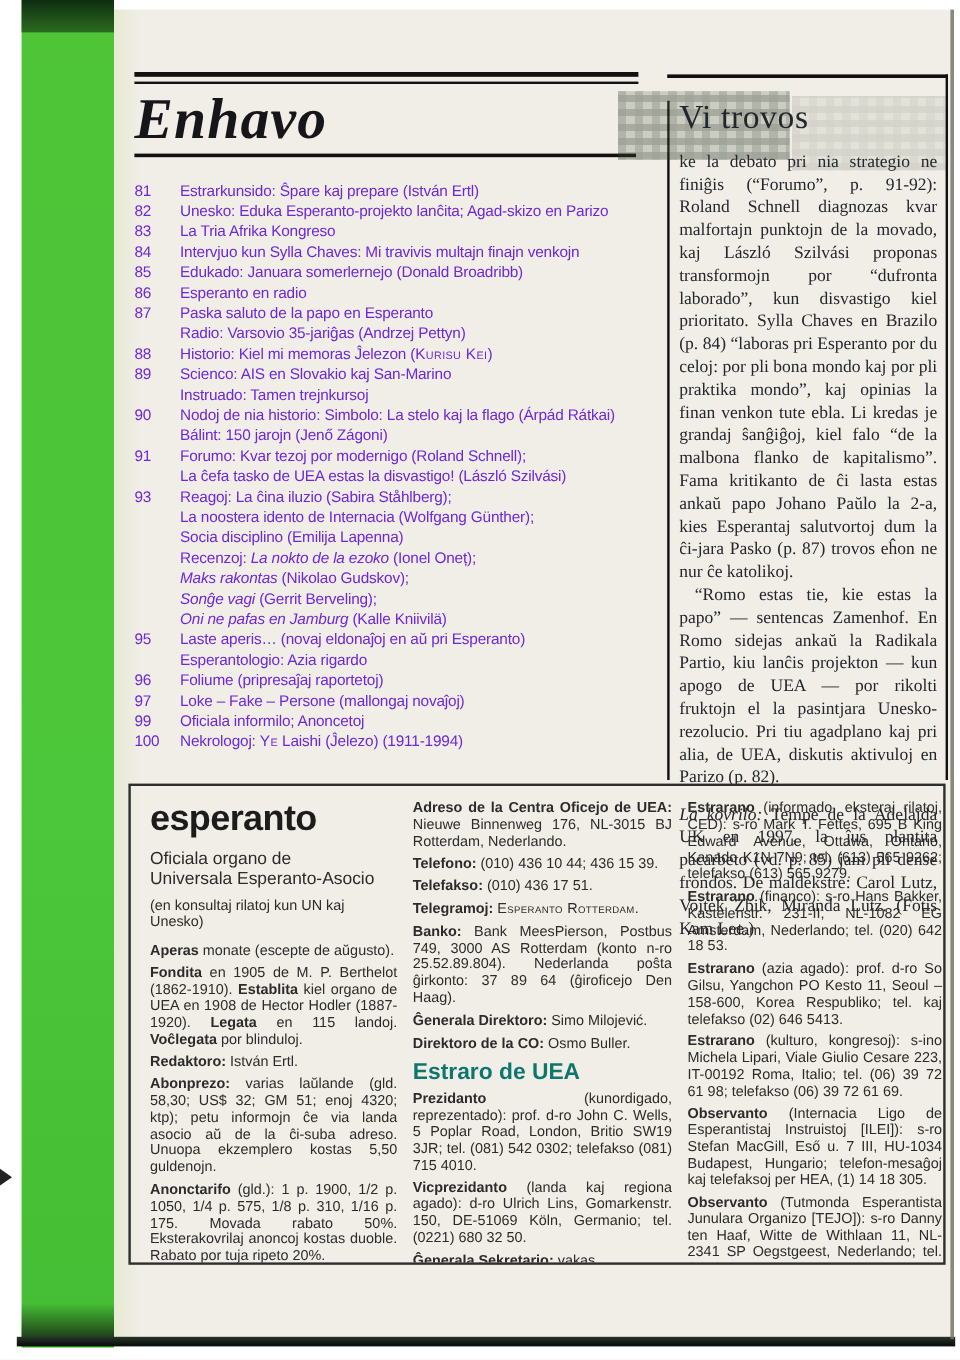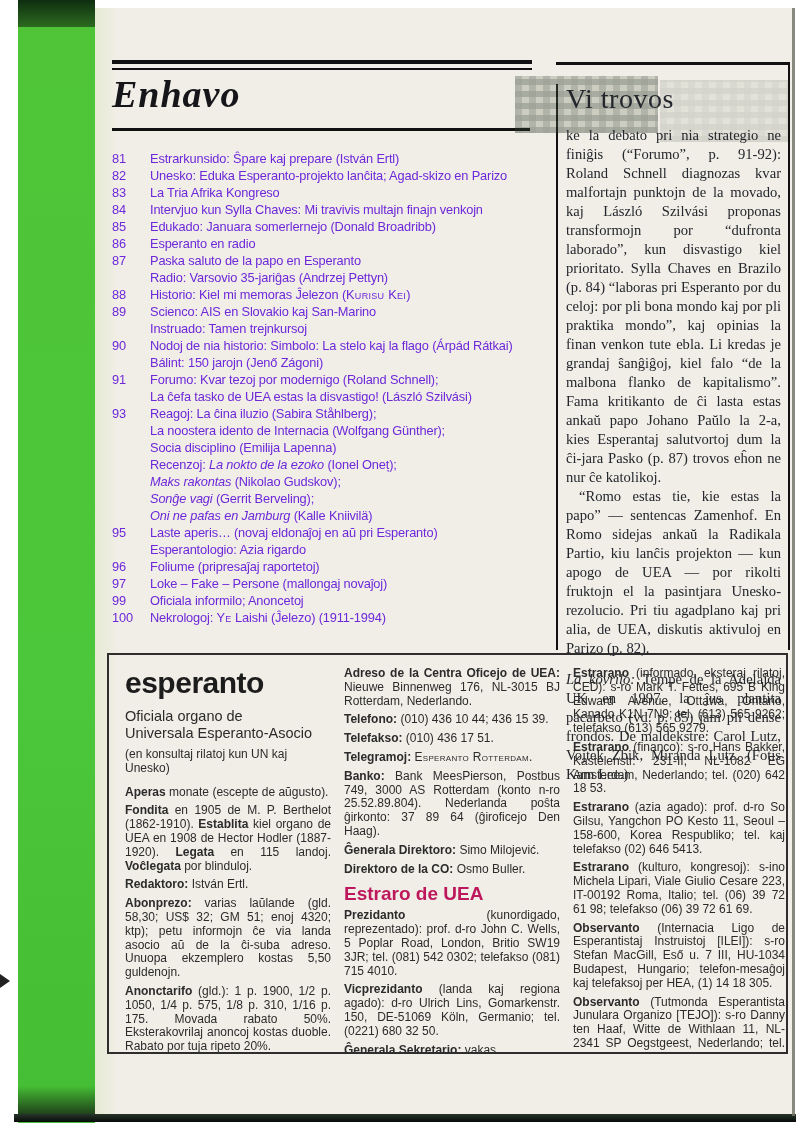--- a/index.html
+++ b/index.html
@@ -38,21 +38,21 @@
   #toc-rule-thick{left:112px;top:60px;width:420px;height:4px;}
   #toc-rule-thin{left:112px;top:68px;width:420px;height:1.5px;}
   #toc-underline{left:112px;top:128px;width:418px;height:2.5px;}
   #vt-rule-top{left:556px;top:62px;width:234px;height:3px;}
   #vt-rule-left{left:556px;top:84px;width:2px;height:566px;}
   #vt-rule-right{left:788px;top:62px;width:2px;height:588px;}
 
   
   #toc-title{position:absolute;left:112px;top:72px;z-index:4;
       font-family:"Liberation Serif",serif;font-style:italic;font-weight:bold;
-      font-size:38px;letter-spacing:1px;color:#15151a;}
+      font-size:48px;letter-spacing:1px;color:#15151a;}
   #toc-list{position:absolute;left:112px;top:150px;width:432px;z-index:4;}
   .toc-row{display:flex;height:17px;line-height:17px;font-size:12.8px;letter-spacing:-.15px;
       white-space:nowrap;color:#6d28d9;}
   .toc-num{width:32px;flex:0 0 32px;margin-right:6px;}
   .toc-text{flex:1;}
 
   
   #vt{position:absolute;left:566px;top:84px;width:215px;z-index:4;
       font-family:"Liberation Serif",serif;color:#23262c;}
   #vt-title{font-size:28px;line-height:30px;letter-spacing:.5px;}
@@ -66,21 +66,21 @@
       border:2px solid #2e2e2e;box-sizing:border-box;overflow:hidden;
       padding:12px 0 0 16px;display:flex;gap:13px;background:rgba(241,238,231,.0);}
   .mast-col{font-size:12px;line-height:13.8px;color:#2b2b2b;}
   #mast-col1{width:206px;flex:0 0 206px;}
   #mast-col2{width:216px;flex:0 0 216px;}
   #mast-col3{width:212px;flex:0 0 212px;}
   .mast-p{margin:0 0 5px 0;text-align:justify;}
   #mast-logo{font-size:30px;line-height:32px;font-weight:bold;letter-spacing:-.5px;color:#1c1c1c;margin-bottom:9px;}
   .mast-sub{font-size:14.5px;line-height:17px;text-align:left;margin-bottom:6px;}
   .mast-note{font-size:12px;text-align:left;margin-bottom:10px;}
-  #mast-estraro-heading{font-size:19px;line-height:21px;font-weight:bold;margin:7px 0 5px 0;color:#be185d;}
+  #mast-estraro-heading{font-size:19px;line-height:21px;font-weight:bold;margin:7px 0 5px 0;color:#0f766e;}
 </style>
 </head>
 <body>
 
 <div id="paper"></div>
 <div id="paper-left-fade"></div>
 <div id="stripe"></div>
 <div id="stripe-top-dark"></div>
 <div id="stripe-bottom-dark"></div>
 <div id="bottom-edge"></div>

